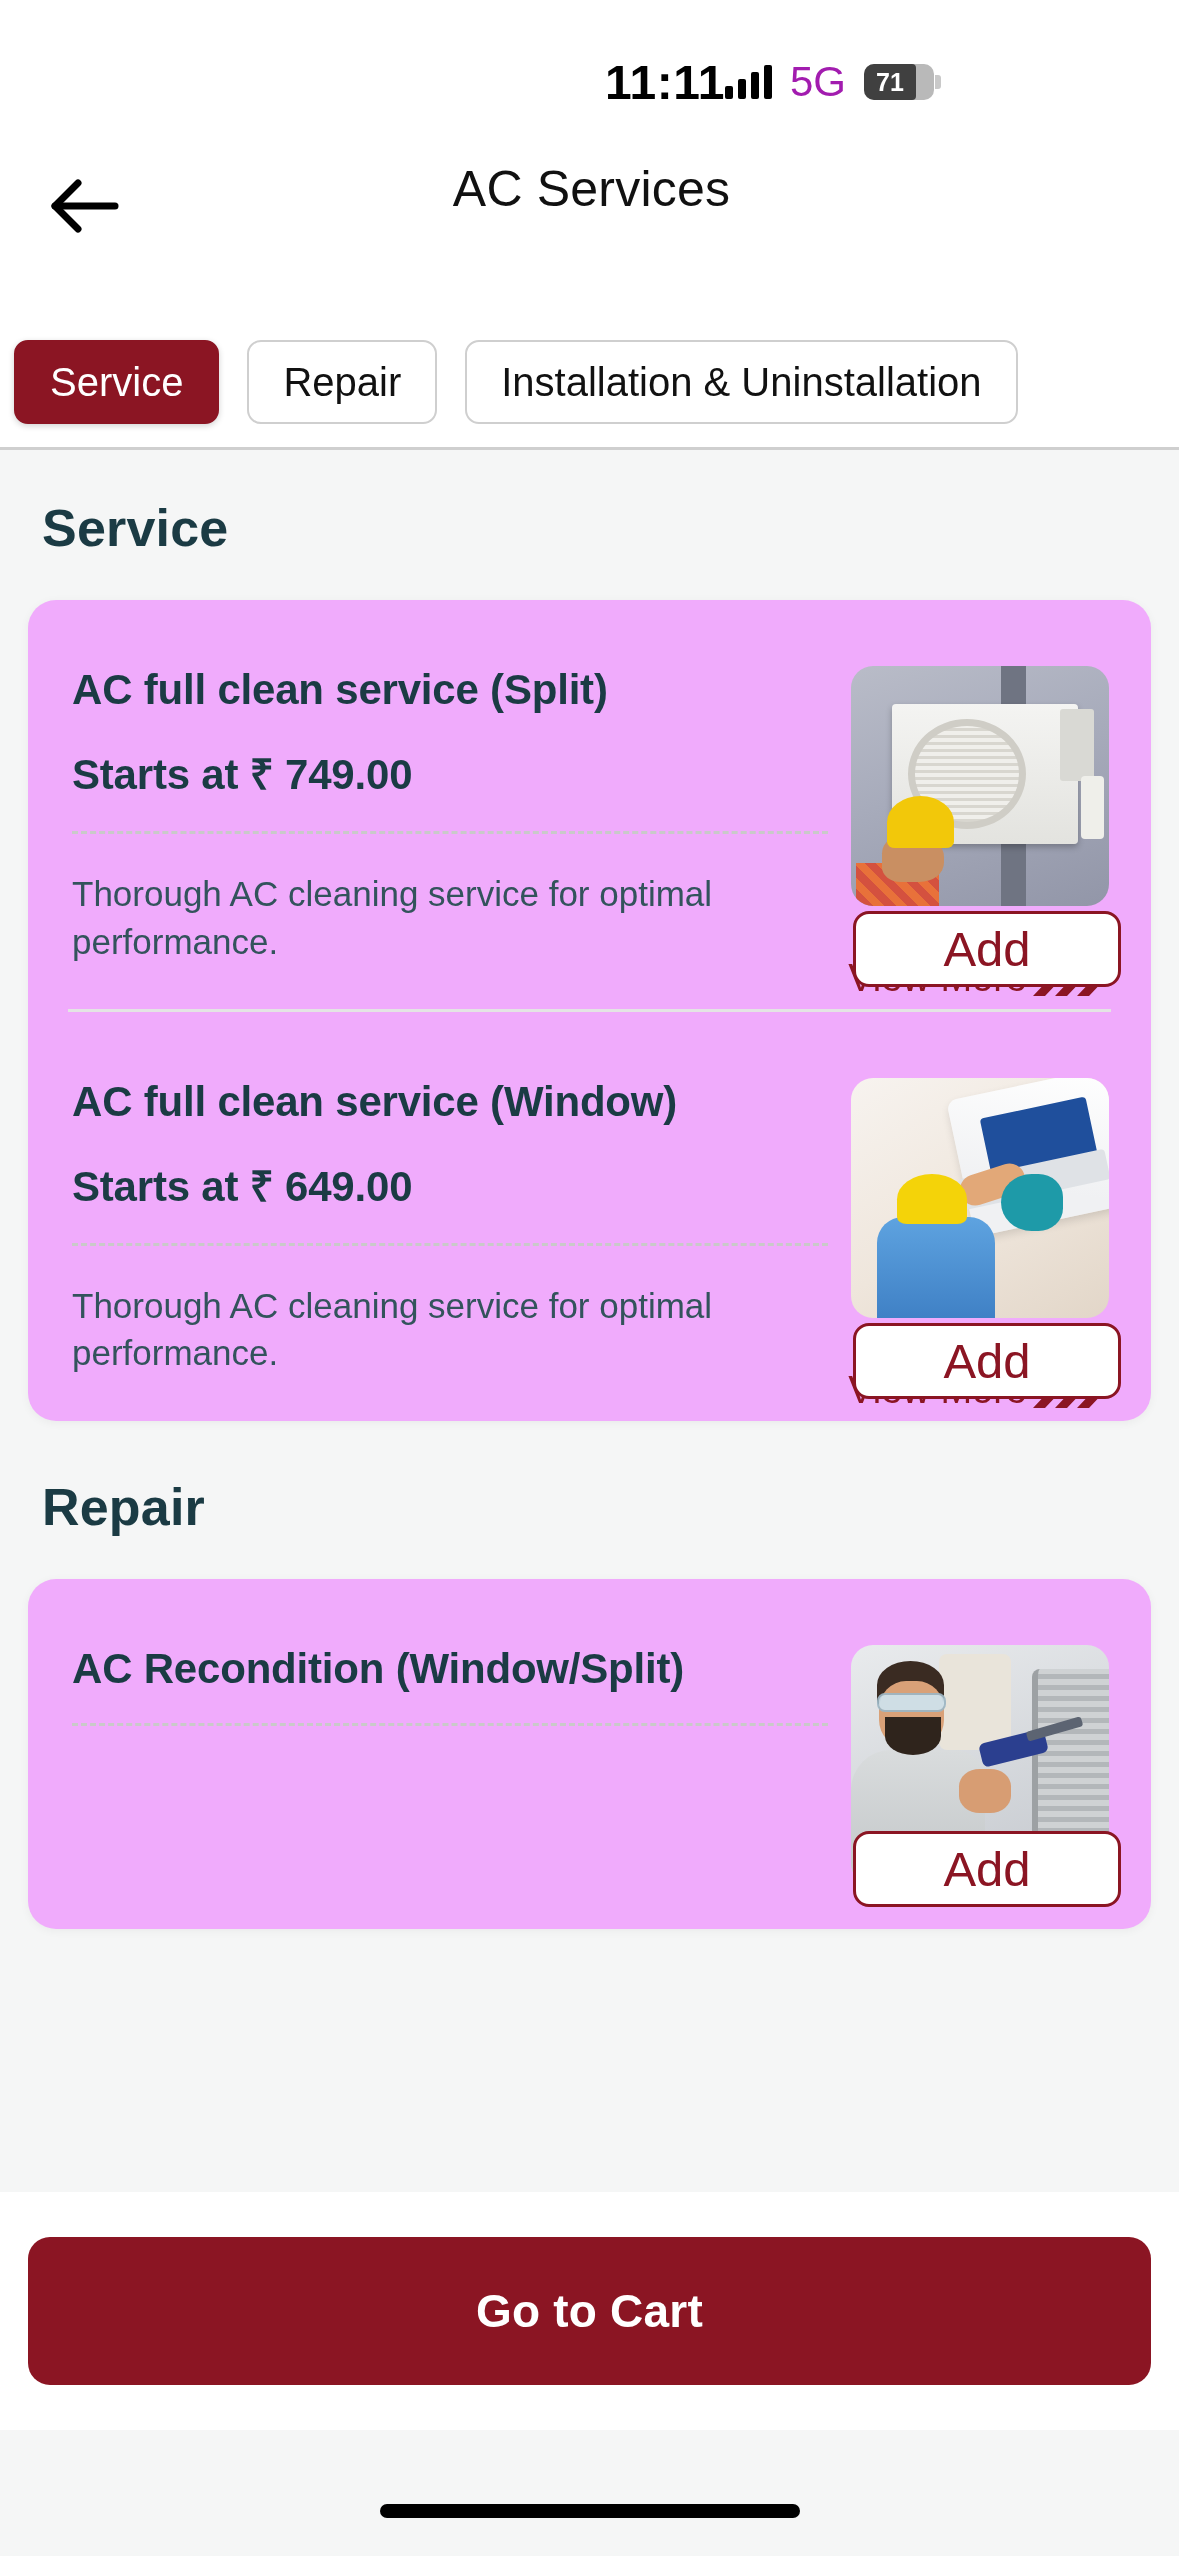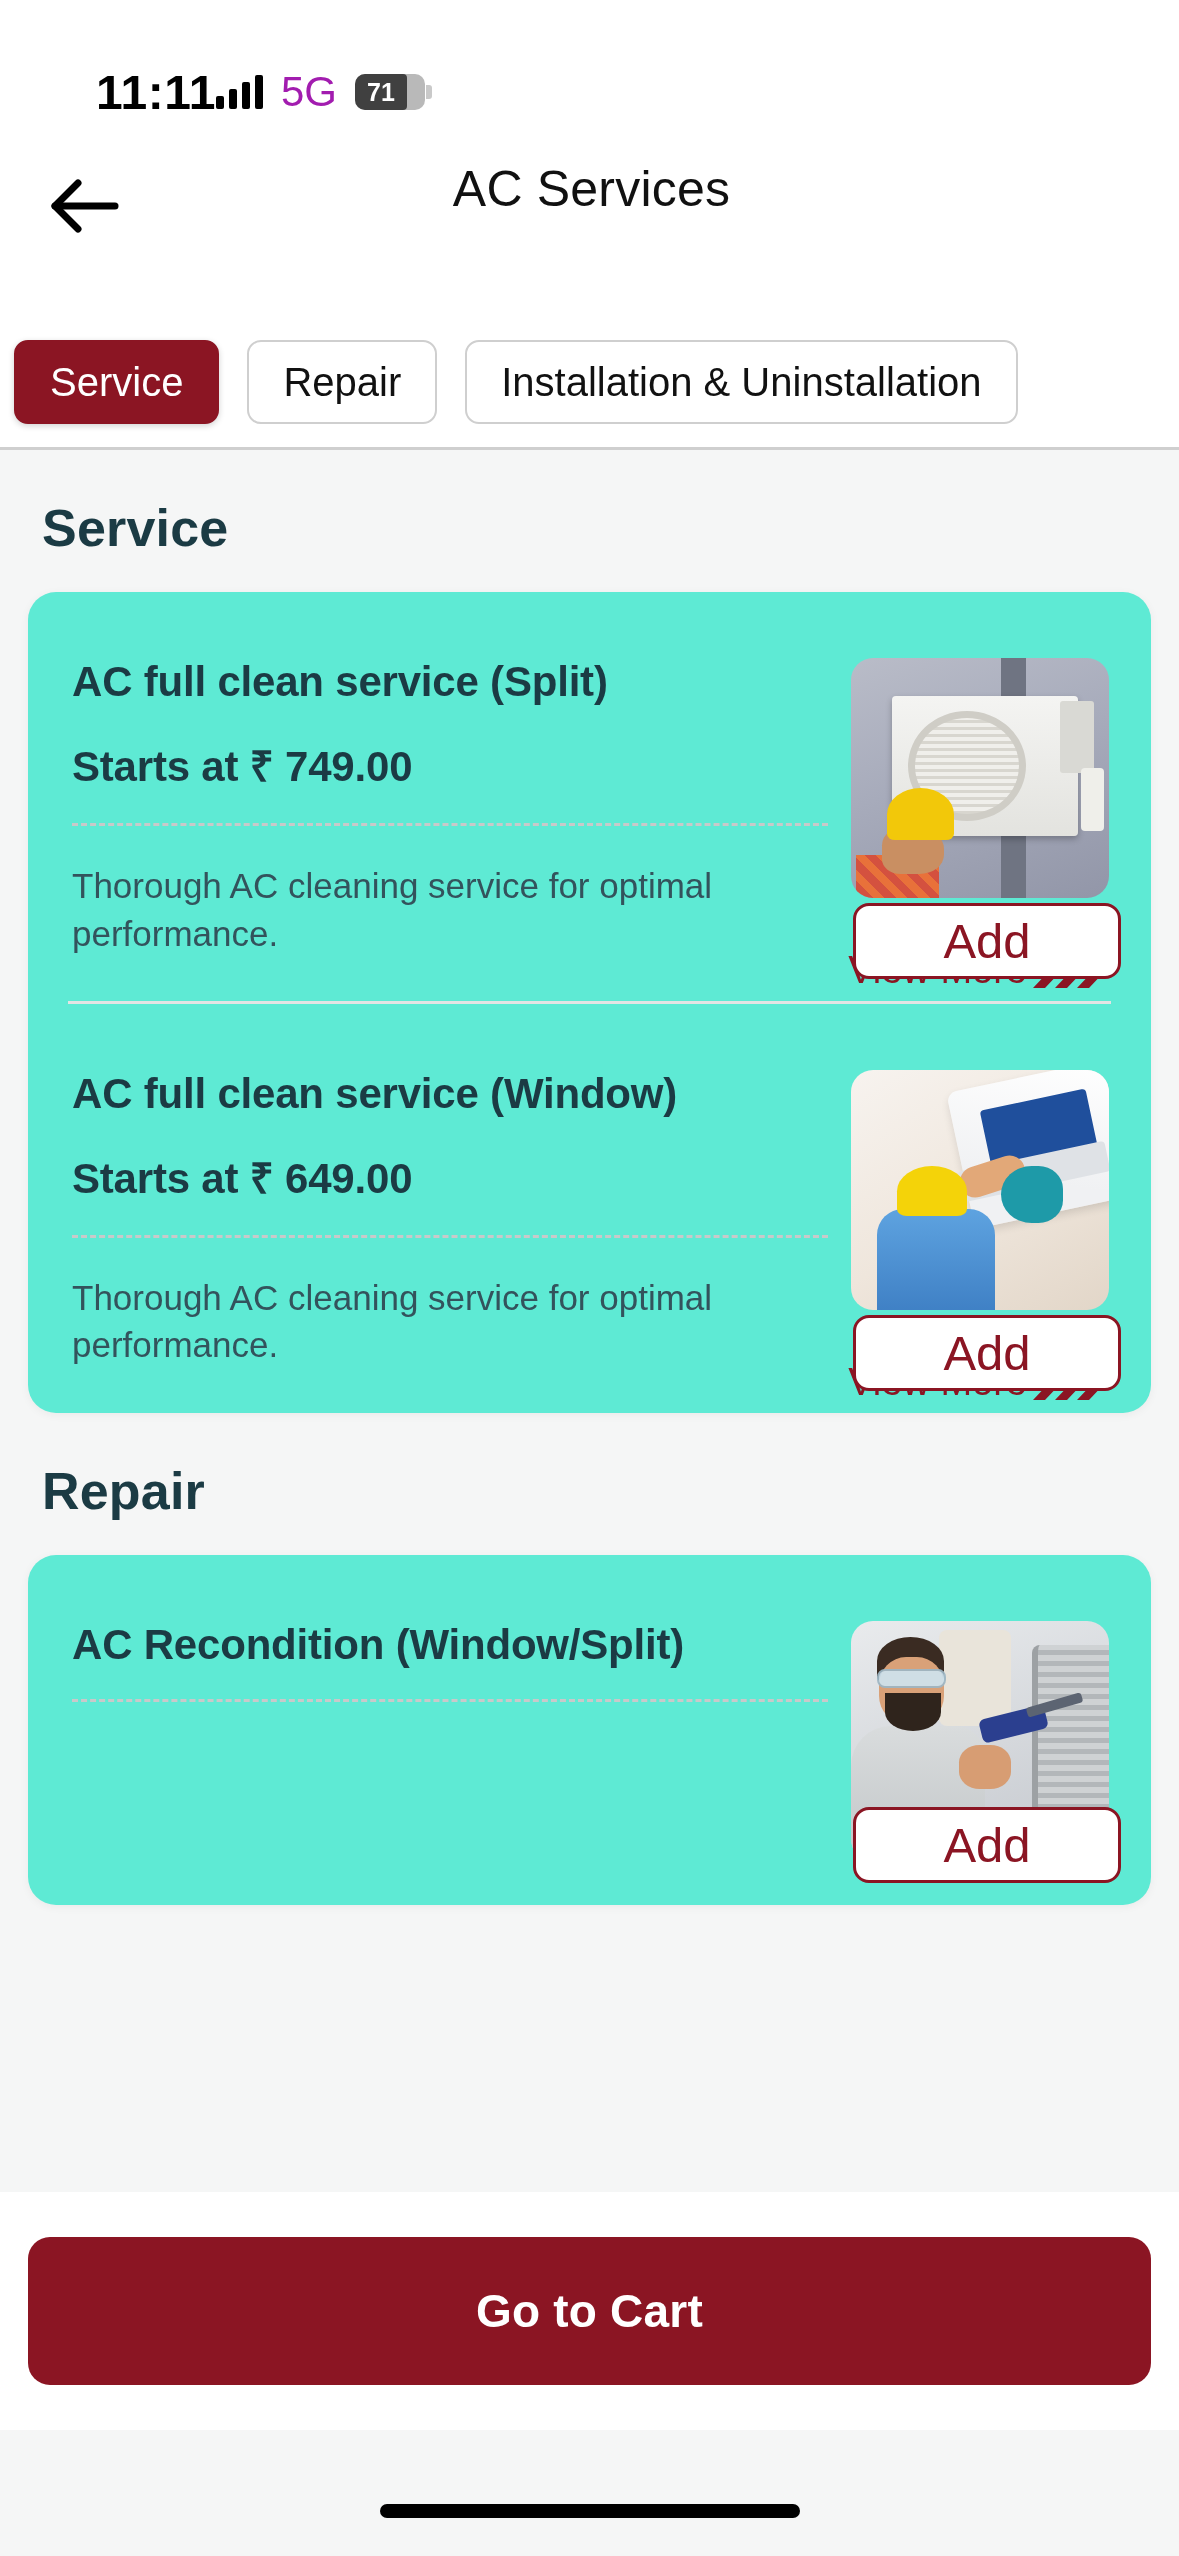--- a/index.html
+++ b/index.html
@@ -6,22 +6,22 @@
   html, body {
     width:1179px; height:2556px;
     background:#ffffff;
     font-family:"Liberation Sans", sans-serif;
     overflow:hidden;
   }
   .phone { position:relative; width:1179px; height:2556px; background:#ffffff; }
 
   
   .statusbar{
-    position:absolute; top:12px; left:0; width:1018px; height:160px;
-    display:flex; align-items:center; justify-content:flex-start;
+    position:absolute; top:2px; left:0; width:1018px; height:160px;
+    display:flex; align-items:center; justify-content:flex-end;
     padding:0 84px 0 96px;
   }
   .sb-time{ font-size:48px; font-weight:600; color:#000; letter-spacing:.5px; }
   .sb-right{ display:flex; align-items:center; gap:18px; }
   .bars{ display:flex; align-items:flex-end; gap:5px; height:34px; }
   .bars i{ display:block; width:8px; background:#000; border-radius:2px; }
   .bars i:nth-child(1){ height:13px; }
   .bars i:nth-child(2){ height:20px; }
   .bars i:nth-child(3){ height:27px; }
   .bars i:nth-child(4){ height:34px; }
@@ -79,21 +79,21 @@
   
   .body{
     position:absolute; top:450px; left:0; width:1179px; height:2106px;
     background:#f5f6f6; overflow:hidden;
   }
   .section-title{
     font-size:52px; font-weight:700; color:#1b3b44; padding:48px 0 34px 42px;
     letter-spacing:.2px;
   }
   .card{
-    margin:0 28px; background:#5eead4; border-radius:28px;
+    margin:8px 28px; background:#f0abfc; border-radius:28px;
     box-shadow:0 2px 10px rgba(0,0,0,.05);
     overflow:hidden;
   }
   .item{ position:relative; padding:66px 0 44px 0; }
   .item-inner{ display:flex; }
   .item-left{ flex:1; padding-left:44px; padding-right:16px; min-width:0; }
   .item-title{
     font-size:42px; font-weight:700; color:#1b3b44; line-height:1.15;
     letter-spacing:-.2px;
   }

